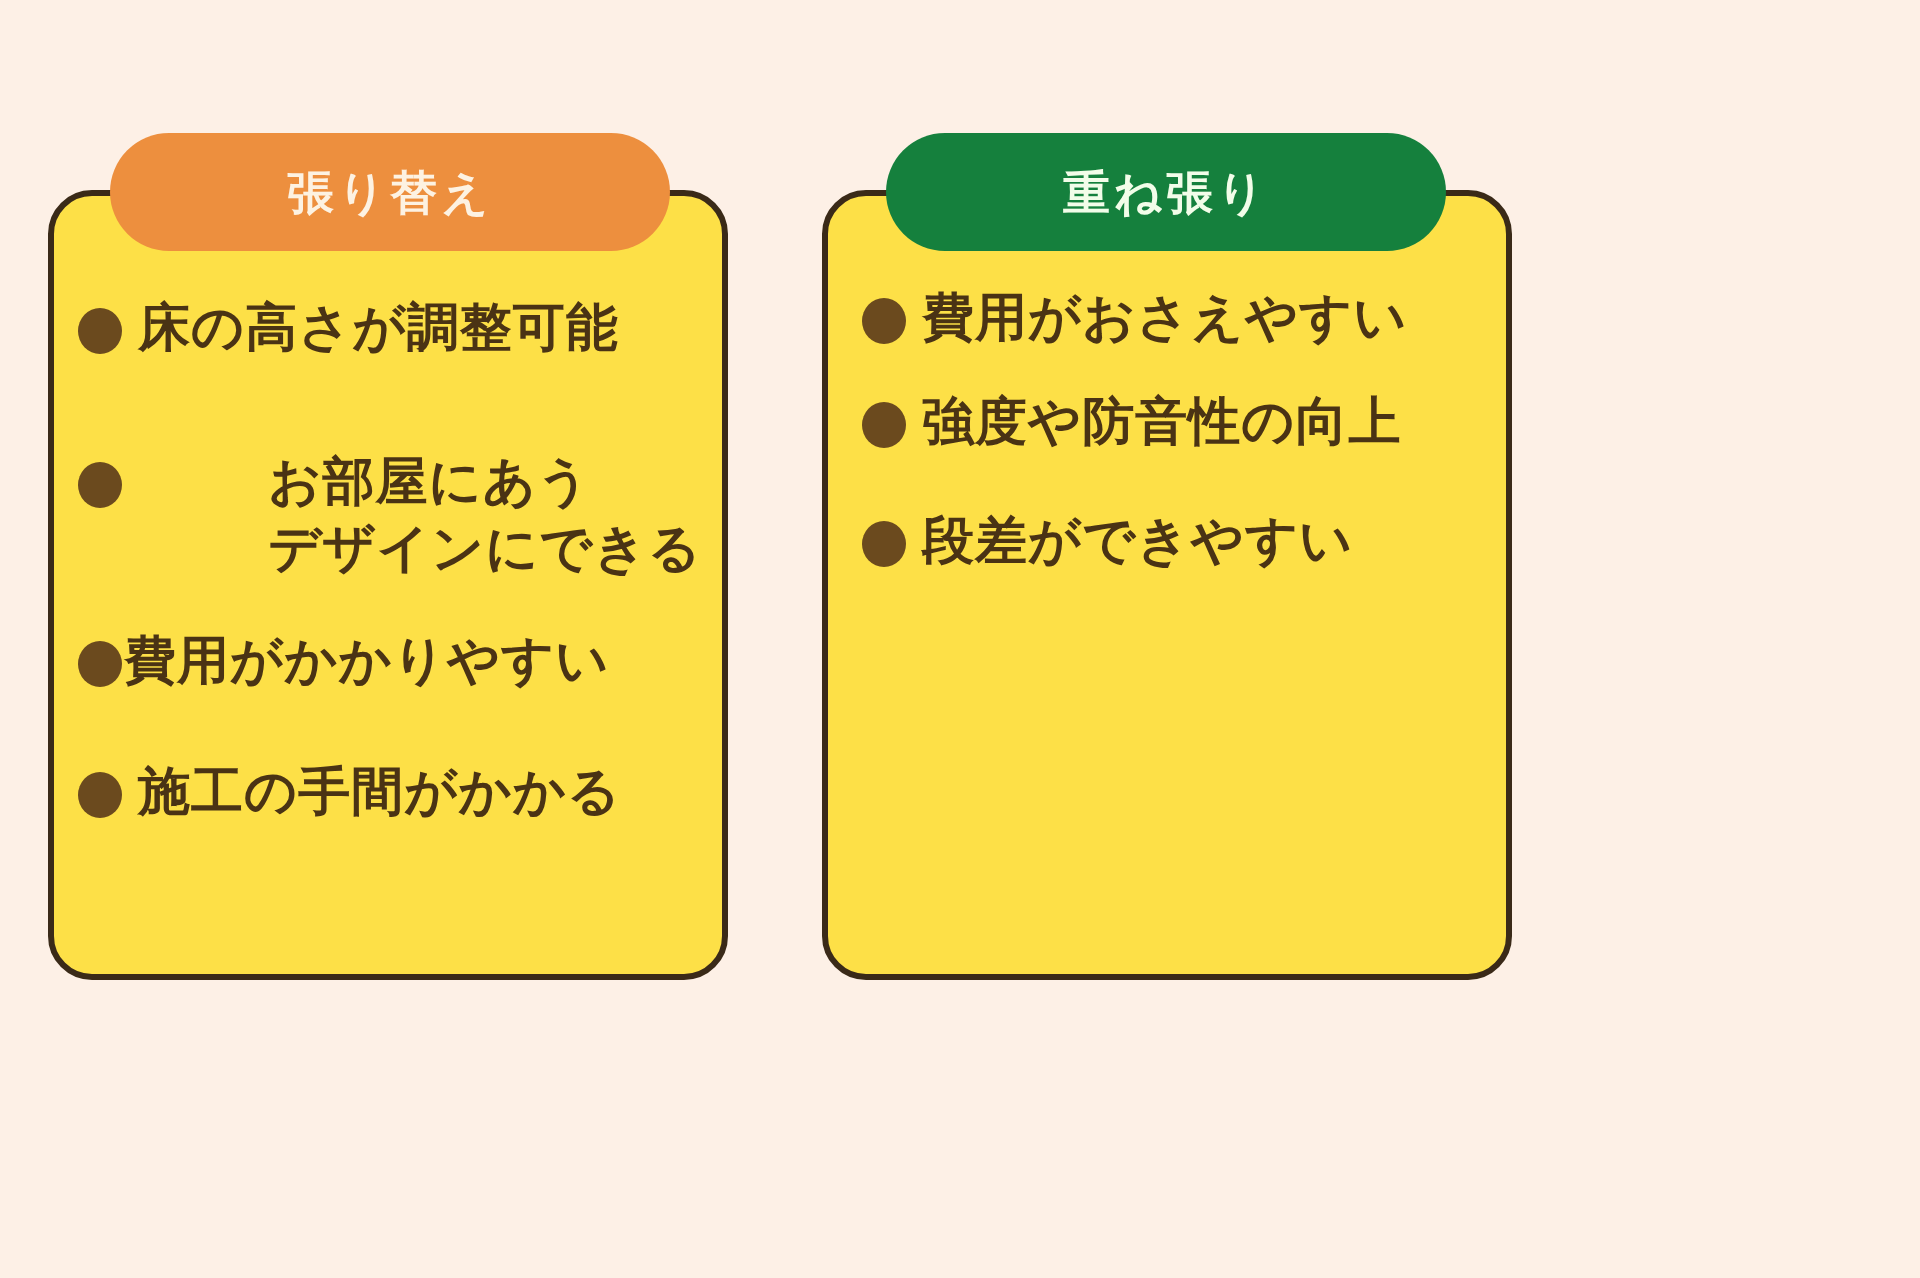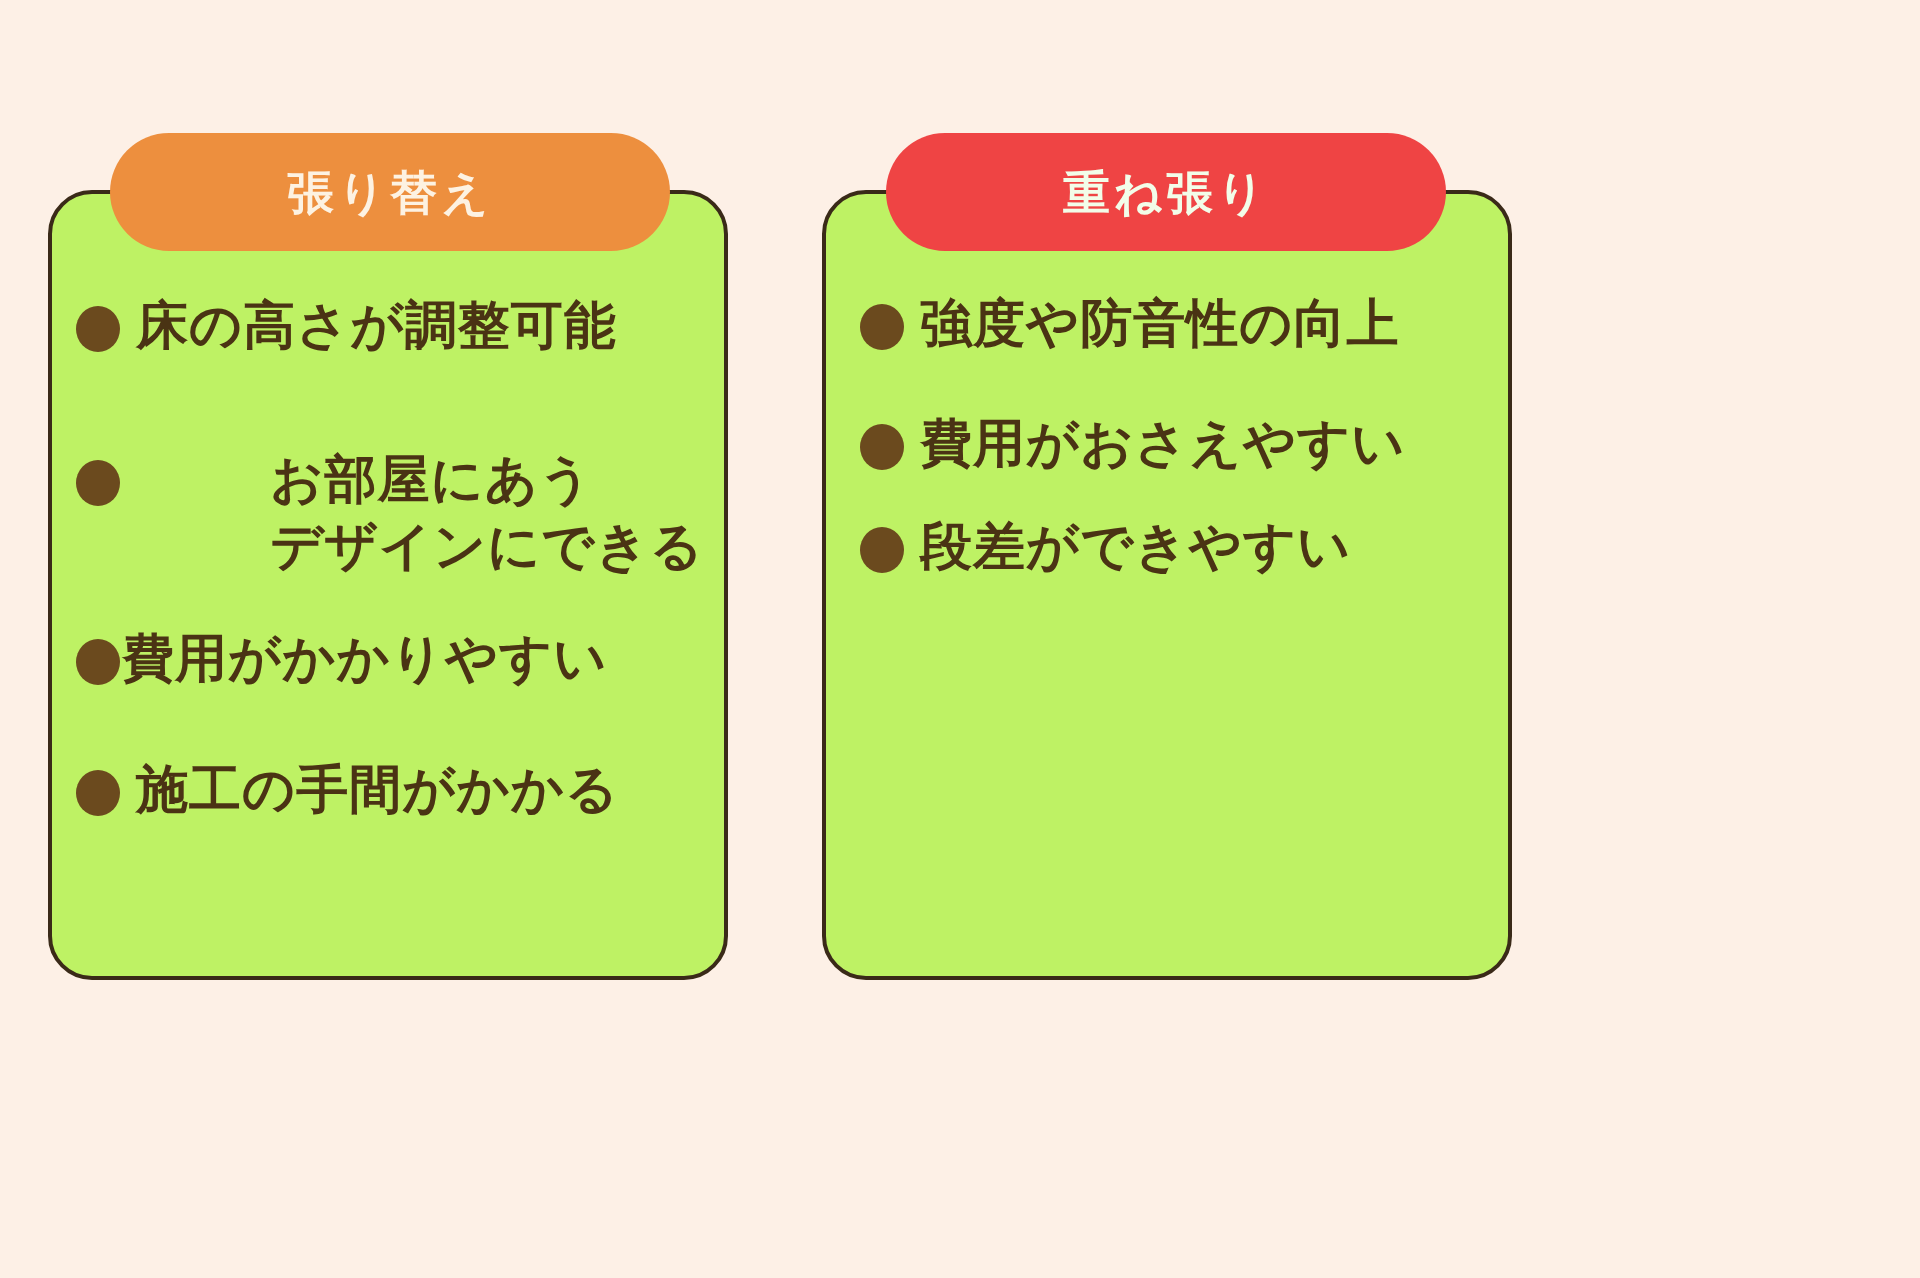--- a/index.html
+++ b/index.html
@@ -16,22 +16,22 @@
   }
 
   .stage {
     position: absolute;
     inset: 0;
   }
 
   
   .card {
     position: absolute;
-    background: #bef264;
-    border: 4px solid #ef4444;
+    background: #fde047;
+    border: 6px solid #ef4444;
     border-radius: 44px;
     box-sizing: border-box;
   }
   .card-left {
     left: 48px;
     top: 190px;
     width: 680px;
     height: 790px;
   }
   .card-right {
@@ -166,36 +166,36 @@
     </div>
   </div>
 
   <div class="badge badge-left" style="background: rgb(237, 143, 62);">
     <span class="badge-label" style="color: rgb(253, 242, 226);">張り替え</span>
   </div>
 
   <div class="card card-right" style="border-color: rgb(58, 42, 24);">
     <div class="list list-right">
 
+      <div class="item item-gap-4" style="color: rgb(74, 51, 20);">
+        <span class="bullet" style="background: rgb(107, 74, 30);"></span>
+        <span class="item-text">費用がおさえやすい</span>
+      </div>
+
       <div class="item item-gap-5 r0" style="color: rgb(74, 51, 20);">
         <span class="bullet" style="background: rgb(107, 74, 30);"></span>
         <span class="item-text">強度や防音性の向上</span>
       </div>
 
       <div class="item item-gap-4" style="color: rgb(74, 51, 20);">
         <span class="bullet" style="background: rgb(107, 74, 30);"></span>
-        <span class="item-text">費用がおさえやすい</span>
-      </div>
-
-      <div class="item item-gap-4" style="color: rgb(74, 51, 20);">
-        <span class="bullet" style="background: rgb(107, 74, 30);"></span>
         <span class="item-text">段差ができやすい</span>
       </div>
 
 
     </div>
   </div>
 
-  <div class="badge badge-right" style="background: #ef4444;">
+  <div class="badge badge-right" style="background: #15803d;">
     <span class="badge-label" style="color: rgb(242, 253, 233);">重ね張り</span>
   </div>
 
 </div>
 
 </body></html>

